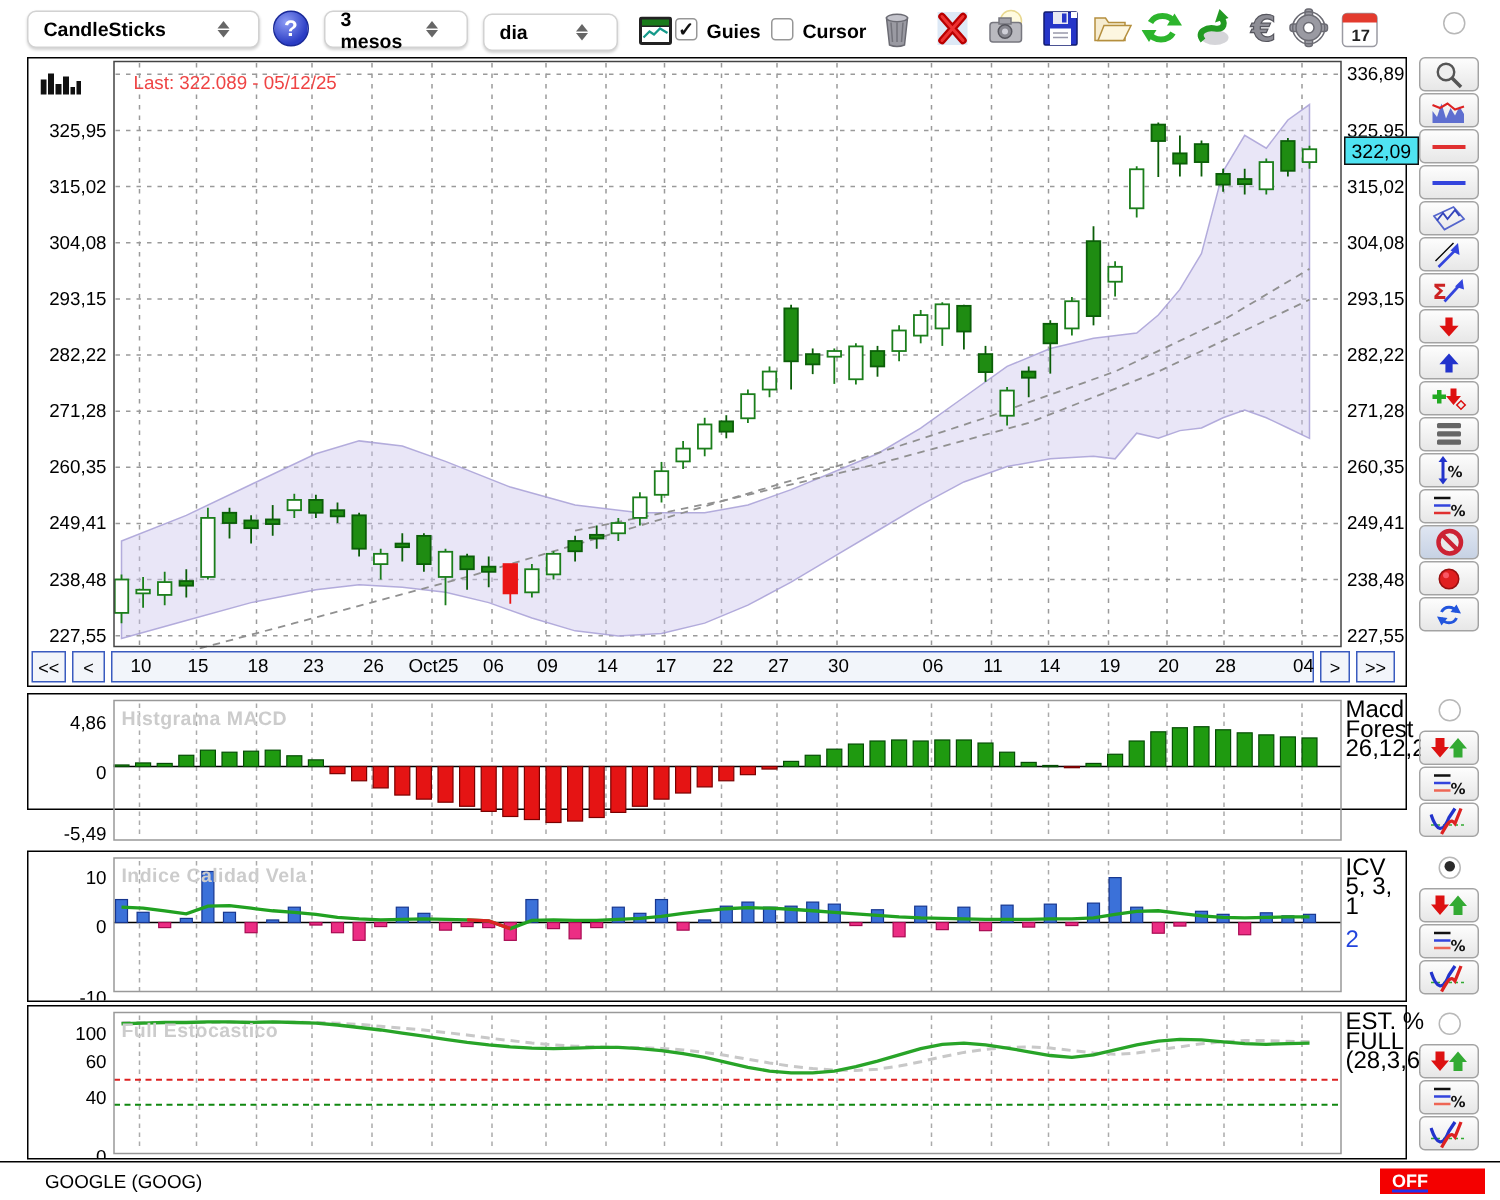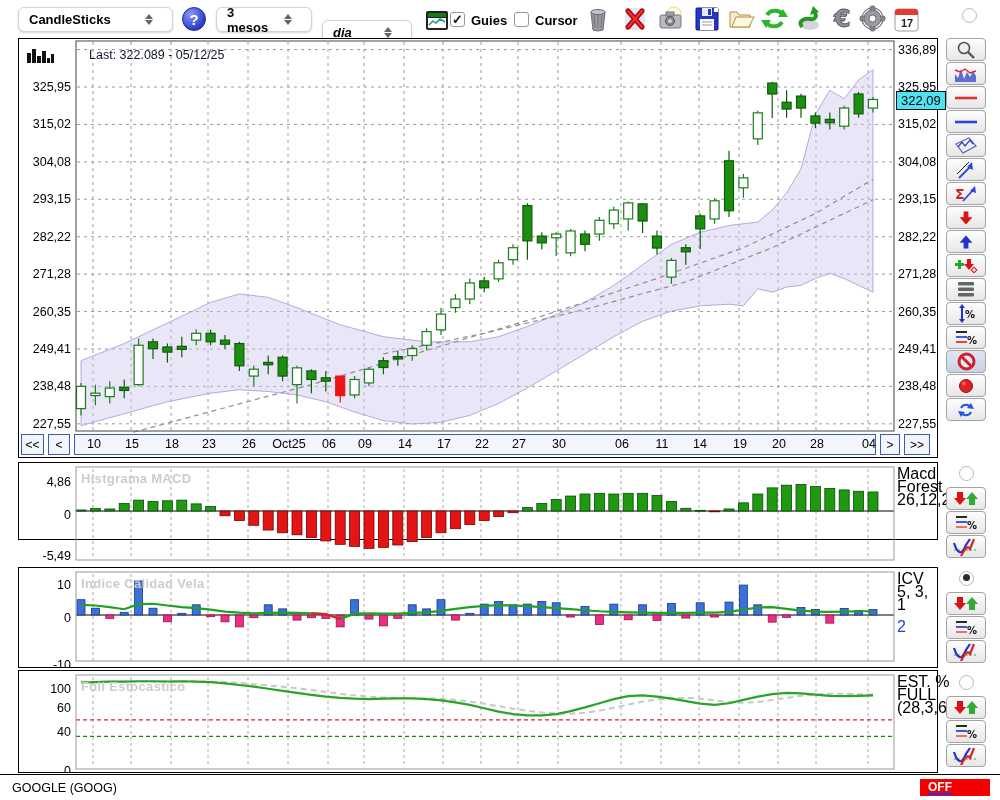--- a/index.html
+++ b/index.html
@@ -13,28 +13,28 @@
   .cb{position:absolute;width:15px;height:15px;border:1.5px solid #979797;border-radius:3px;background:#fff;display:flex;align-items:center;justify-content:center;font-size:13px;font-weight:bold;color:#111;box-sizing:border-box;}
   .cblabel{position:absolute;font-size:13px;font-weight:bold;color:#000;}
   .ticon{position:absolute;width:30px;height:28px;display:flex;align-items:center;justify-content:center;cursor:default;}
   .radio{position:absolute;width:15px;height:15px;border:1.5px solid #b8b8b8;border-radius:50%;background:#fff;box-sizing:border-box;}
   .radio.checked::after{content:'';display:block;width:7px;height:7px;background:#2b2b2b;border-radius:50%;margin:2px auto;}
   .sbtn{width:40px;height:23px;display:flex;align-items:center;justify-content:center;background:linear-gradient(#fdfdfd,#e7e7e7);border:1px solid #a3a3a3;border-radius:4px;margin-bottom:1px;box-sizing:border-box;}
   .sidebar{position:absolute;left:946px;top:38px;}
   .pgroup{position:absolute;left:946px;}
   .watermark{position:absolute;font-size:13px;color:#ccc;font-weight:bold;letter-spacing:.3px;}
   .rlabel{position:absolute;font-size:16px;color:#000;line-height:13px;}
-  .last-label{position:absolute;font-size:12.5px;color:#0f172a;}
+  .last-label{position:absolute;font-size:12.5px;color:#ef4444;}
   .price-tag{position:absolute;background:#4fe3f2;border:1px solid #111;font-size:13px;color:#000;padding:1px 4px;}
   .navrow{position:absolute;left:0;right:0;bottom:0;height:23px;}
   .navbtn{position:absolute;top:0;height:21px;background:#f2f5fa;border:1.5px solid #3a5bbf;color:#000;font-size:12px;display:flex;align-items:center;justify-content:center;box-sizing:border-box;}
   .navstrip{position:absolute;top:0;height:21px;background:#f2f5fa;border:1.5px solid #3a5bbf;box-sizing:border-box;}
   .navstrip span{position:absolute;top:2px;font-size:12.5px;color:#000;text-align:center;width:40px;margin-left:-20px;}
   .statusbar{position:absolute;left:0;top:774px;width:1000px;height:26px;border-top:1px solid #000;background:#fff;}
-  .sym{position:absolute;left:12px;top:6px;font-size:12.5px;color:#000;}
+  .sym{position:absolute;left:30px;top:6px;font-size:12.5px;color:#000;}
   .cfgpath{position:absolute;left:0;right:0;top:6px;text-align:center;font-size:12.5px;color:#2222cc;}
   .offbtn{position:absolute;right:10px;top:4px;width:70px;height:17px;background:#f40000;color:#fff;font-size:12px;font-weight:bold;display:flex;align-items:center;padding-left:8px;box-sizing:border-box;}
   .offbtn span{border-bottom:2px solid #2233ee;line-height:12px;}
   svg{display:block;}
   .help{position:absolute;width:24px;height:24px;border-radius:50%;background:radial-gradient(circle at 35% 30%,#8d9cf5,#2a3cc4 70%);color:#fff;font-weight:bold;font-size:15px;display:flex;align-items:center;justify-content:center;border:1px solid #1a2a99;box-sizing:border-box;}
 </style>
 </head>
 <body>
 
 <div class="app">
@@ -48,21 +48,21 @@
         </span>
     </div>
     <div class="help" style="left:182px;top:7px;">?</div>
     <div class="select" style="left:216px;top:7px;width:96px;">
       <span>3 mesos</span>
       <span class="updown">
           <i class="u"></i>
           <i class="d"></i>
         </span>
     </div>
-    <div class="select" style="left:322px;top:20px;width:90px;font-style:italic;">
+    <div class="select" style="left:322px;top:9px;width:90px;">
       <span>dia</span>
       <span class="updown">
           <i class="u"></i>
           <i class="d"></i>
         </span>
     </div>
     <div class="ticon" style="left:422px;top:6px;">
       <svg width="22" height="19" viewBox="0 0 22 19">
           <rect x="0" y="0" width="22" height="19" rx="2" fill="#222"></rect>
           <rect x="2" y="2" width="18" height="4" fill="#1a7a1a"></rect>

